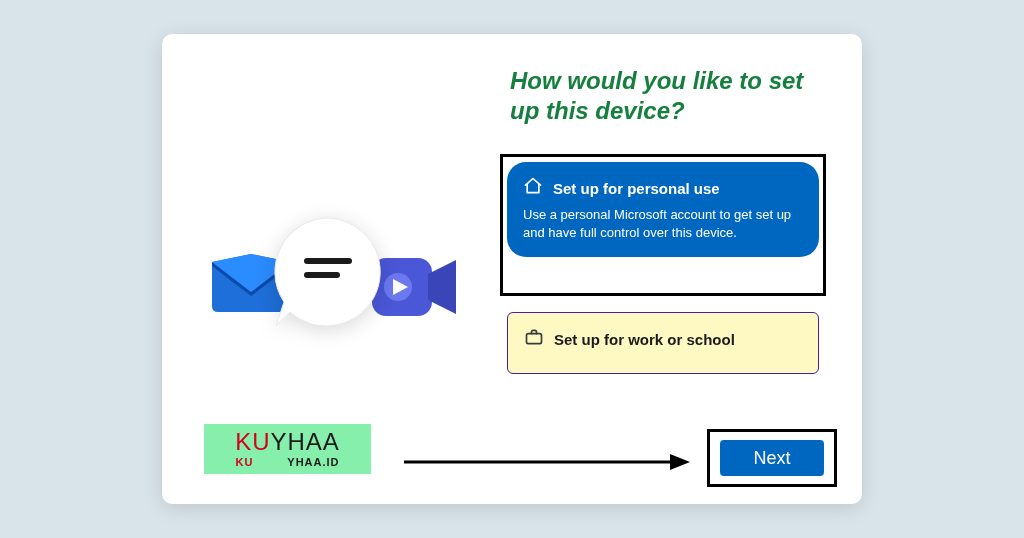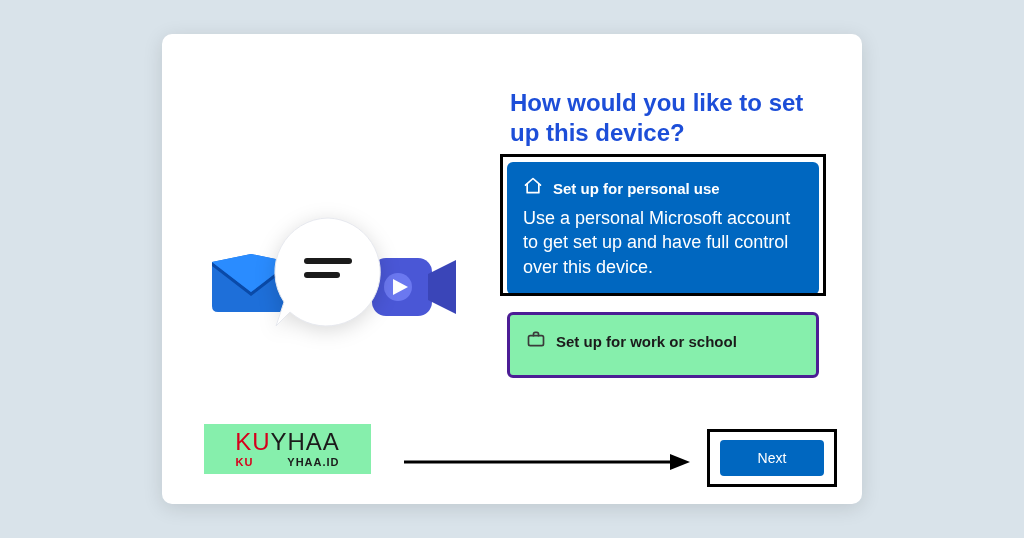--- a/index.html
+++ b/index.html
@@ -20,26 +20,27 @@
     position: relative;
     overflow: hidden;
   }
   .content {
     position: absolute;
     left: 0; right: 0; top: 0; bottom: 0;
   }
   .heading {
     position: absolute;
     left: 348px;
-    top: 54px;
+    top: 32px;
     width: 300px;
     font-size: 24px;
     font-weight: 600;
-    color: #1d4ed8;
+    color: #15803d;
     line-height: 1.25;
+    font-style: italic;
   }
   
   .illust {
     position: absolute;
     left: 44px;
     top: 200px;
     width: 260px;
     height: 150px;
   }
   .mail-icon {
@@ -78,54 +79,55 @@
     display: flex;
     align-items: center;
     gap: 10px;
     margin-bottom: 6px;
   }
   .option .title {
     font-size: 15px;
     font-weight: 600;
   }
   .option .desc {
-    font-size: 18px;
+    font-size: 13px;
     line-height: 1.35;
   }
   .option-selected {
     top: 128px;
     background: #0067c0;
     color: #ffffff;
+    border-radius: 19px;
   }
   .option-unselected {
     top: 278px;
-    background: #86efac;
+    background: #fef9c3;
     color: #3a3a3a;
-    border: 3px solid #4c1d95;
+    border: 1px solid #4c1d95;
   }
   .option-unselected .title { color: #1b1b1b; }
   .option-unselected .desc { color: #595959; }
   .highlight-box {
     position: absolute;
     border: 3px solid #000;
   }
   .hb1 { left: 338px; top: 120px; width: 326px; height: 142px; }
   .hb2 { left: 545px; top: 395px; width: 130px; height: 58px; }
   
   .next-btn {
     position: absolute;
     left: 558px;
     top: 406px;
     width: 104px;
     height: 36px;
     background: #0067c0;
     color: #fff;
     border: none;
     border-radius: 4px;
-    font-size: 14px;
+    font-size: 18px;
     font-weight: 500;
     display: flex;
     align-items: center;
     justify-content: center;
     cursor: pointer;
   }
   
   .arrow {
     position: absolute;
     left: 240px;

